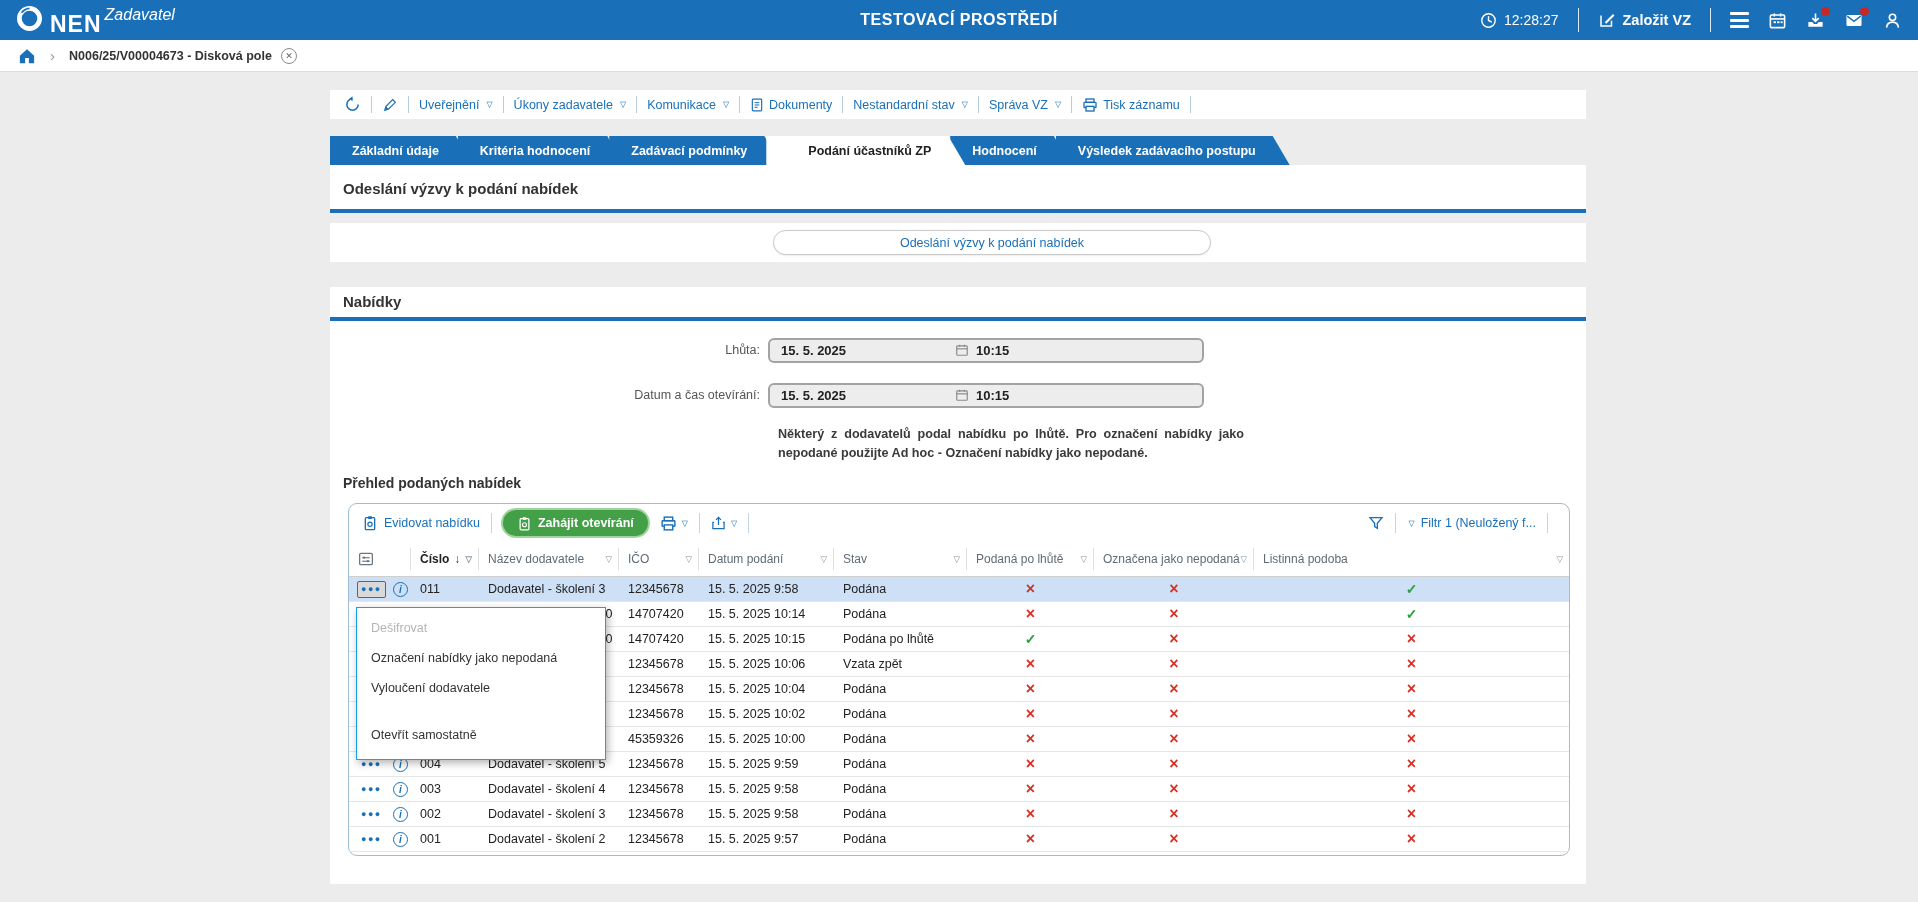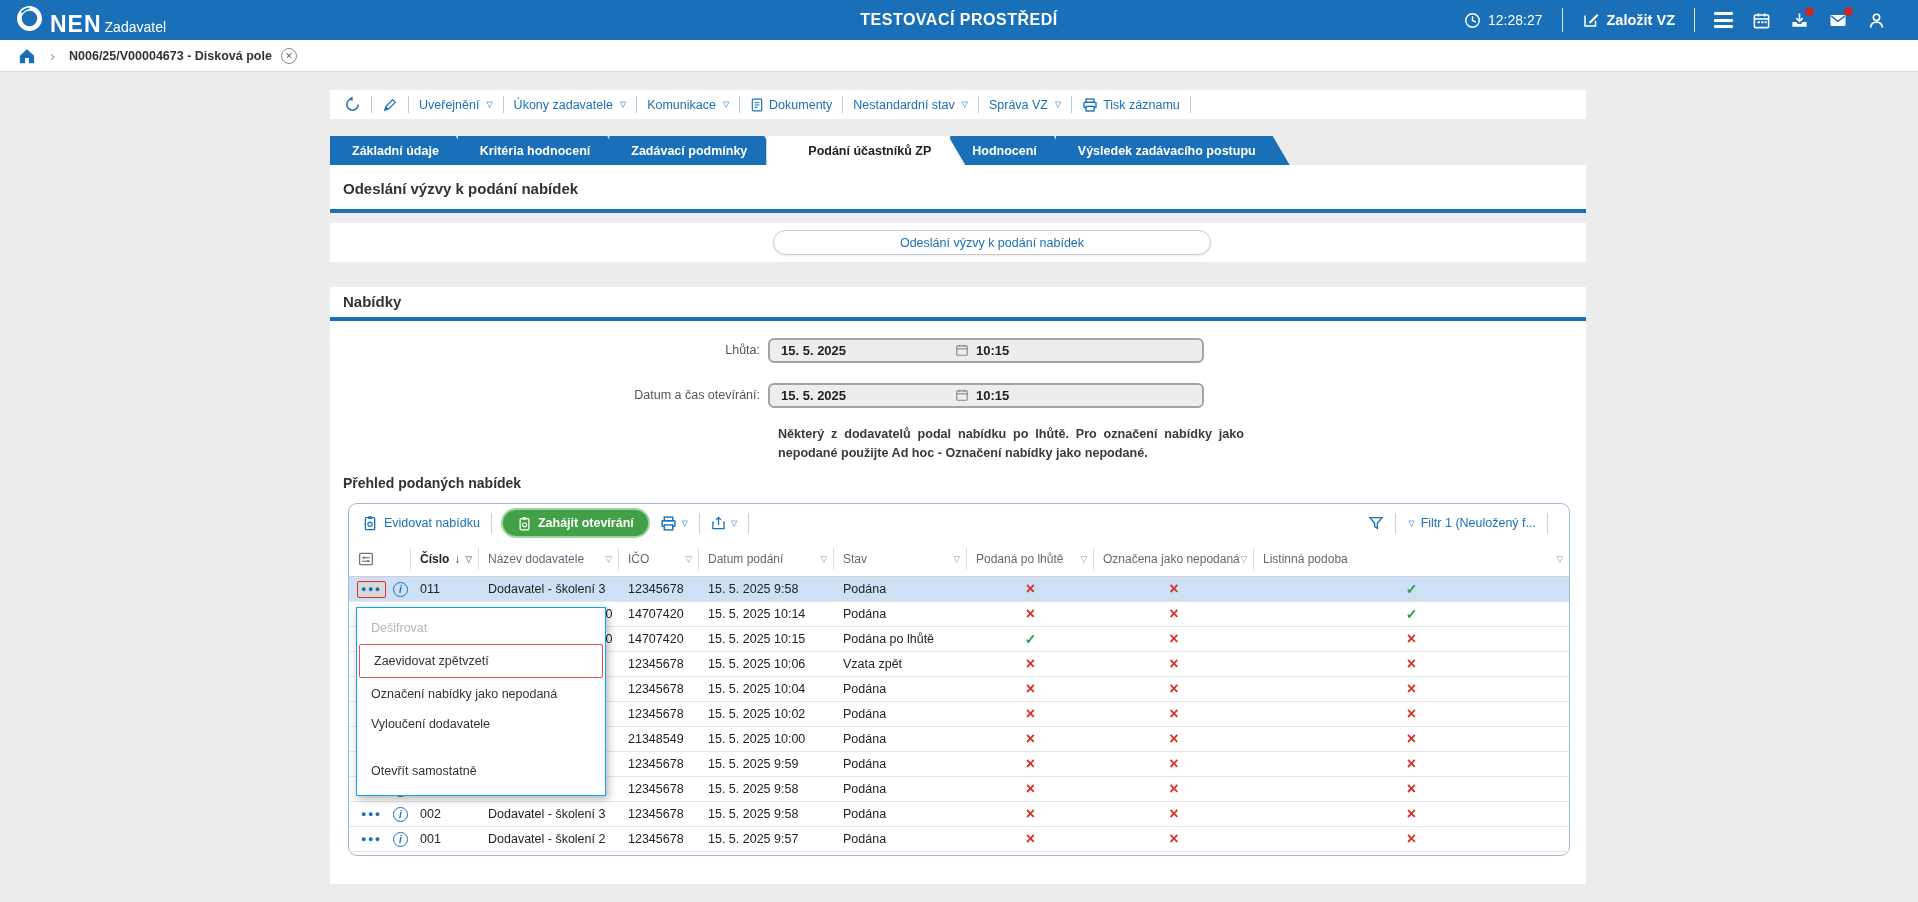--- a/index.html
+++ b/index.html
@@ -4,23 +4,23 @@
 <style>
   * { box-sizing: border-box; margin: 0; padding: 0; }
   html,body { width:1918px; height:902px; }
   body { font-family:"Liberation Sans", sans-serif; background:#ececec; position:relative; overflow:hidden; color:#222; }
 
   
   .topbar { position:absolute; left:0; top:0; width:1918px; height:40px; background:#1a70b8; display:flex; align-items:center; color:#fff; z-index:50; }
   .logo { display:flex; align-items:flex-end; margin-left:16px; cursor:pointer; }
   .logo svg { margin-bottom:4px; }
   .logo-text { font-size:23px; font-weight:bold; letter-spacing:1px; margin-left:7px; line-height:1; }
-  .logo-sub { font-size:14px; margin-left:3px; margin-bottom:1px; }
+  .logo-sub { font-size:16px; margin-left:3px; margin-bottom:12px;font-style:italic; }
   .topbar-title { position:absolute; left:0; right:0; text-align:center; font-size:16px; font-weight:bold; letter-spacing:.5px; pointer-events:none; }
-  .topbar-right { margin-left:auto; display:flex; align-items:center; gap:19px; padding-right:32px; z-index:2; }
+  .topbar-right { margin-left:auto; display:flex; align-items:center; gap:19px; padding-right:16px; z-index:2; }
   .tb-time { display:flex; align-items:center; gap:7px; font-size:14px; }
   .tb-vsep { width:1px; height:24px; background:rgba(255,255,255,.85); }
   .tb-create { display:flex; align-items:center; gap:7px; font-size:14.5px; font-weight:bold; cursor:pointer; }
   .tb-ico { position:relative; display:flex; align-items:center; cursor:pointer; }
   .badge { position:absolute; top:-4px; right:-5px; width:9px; height:9px; border-radius:50%; background:#c62828; }
   .burger { display:flex; flex-direction:column; gap:3.5px; }
   .burger i { display:block; width:19px; height:3px; background:#fff; border-radius:1px; }
 
   
   .crumbbar { position:absolute; left:0; top:40px; width:1918px; height:32px; background:#fff; border-bottom:1px solid #dcdcdc; display:flex; align-items:center; }
@@ -490,21 +490,21 @@
           <div class="cell fcell"><span class="flag-x">×</span></div>
           <div class="cell fcell"><span class="flag-x">×</span></div>
         </div>
         <div class="trow drow">
           <div class="acell">
             <span class="dots">●●●</span>
             <span class="info">i</span>
           </div>
           <div class="cell">005</div>
           <div class="cell">Dodavatel - školení 6</div>
-          <div class="cell">21348549</div>
+          <div class="cell">45359326</div>
           <div class="cell">15. 5. 2025 10:00</div>
           <div class="cell">Podána</div>
           <div class="cell fcell"><span class="flag-x">×</span></div>
           <div class="cell fcell"><span class="flag-x">×</span></div>
           <div class="cell fcell"><span class="flag-x">×</span></div>
         </div>
         <div class="trow drow">
           <div class="acell">
             <span class="dots">●●●</span>
             <span class="info">i</span>
@@ -559,19 +559,16 @@
           <div class="cell fcell"><span class="flag-x">×</span></div>
           <div class="cell fcell"><span class="flag-x">×</span></div>
           <div class="cell fcell"><span class="flag-x">×</span></div>
         </div>
       </div>
   </div>
 </div>
 
 <div class="ctx" id="ctx">
     <div class="mi dis">Dešifrovat</div>
-    <div class="mi-hl">
-      <div class="mi">Zaevidovat zpětvzetí</div>
-    </div>
     <div class="mi">Označení nabídky jako nepodaná</div>
     <div class="mi">Vyloučení dodavatele</div>
     <div class="mi septop">Otevřít samostatně</div>
   </div>
 
 </body></html>

